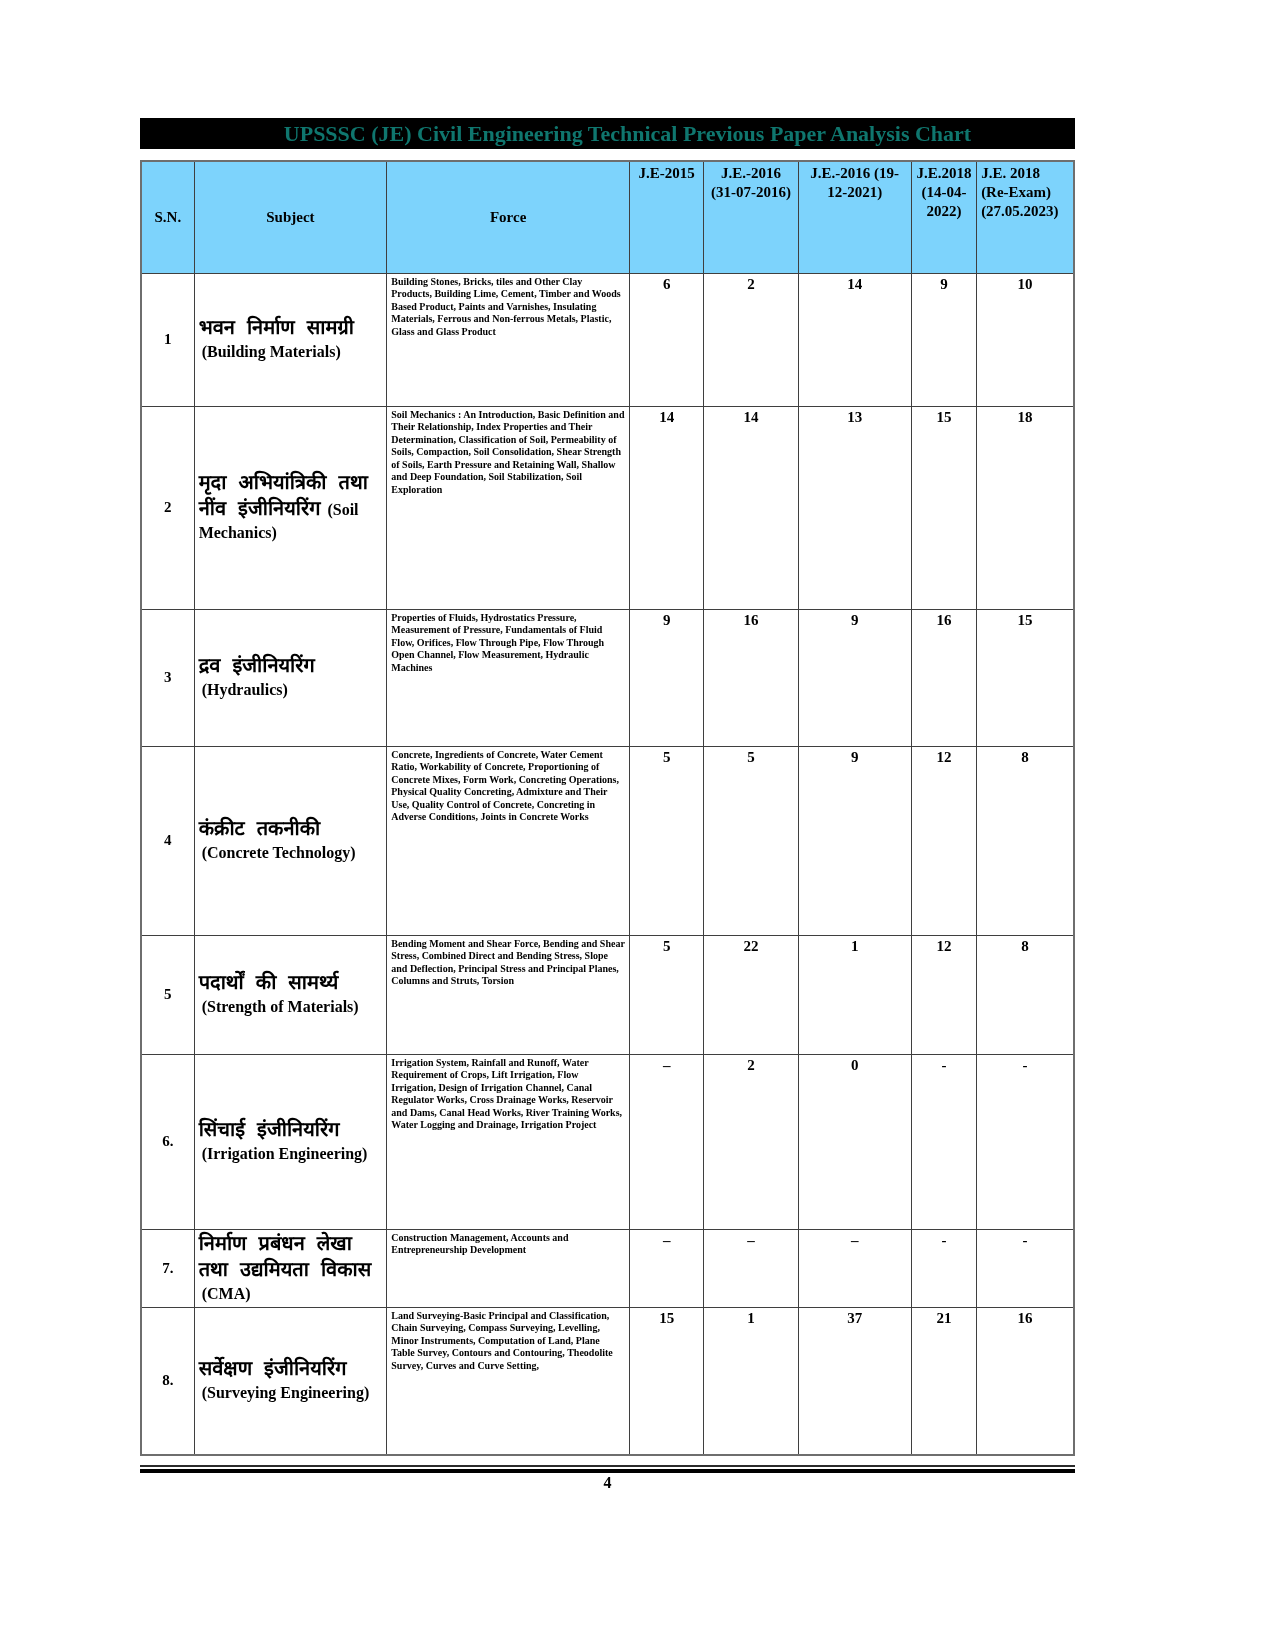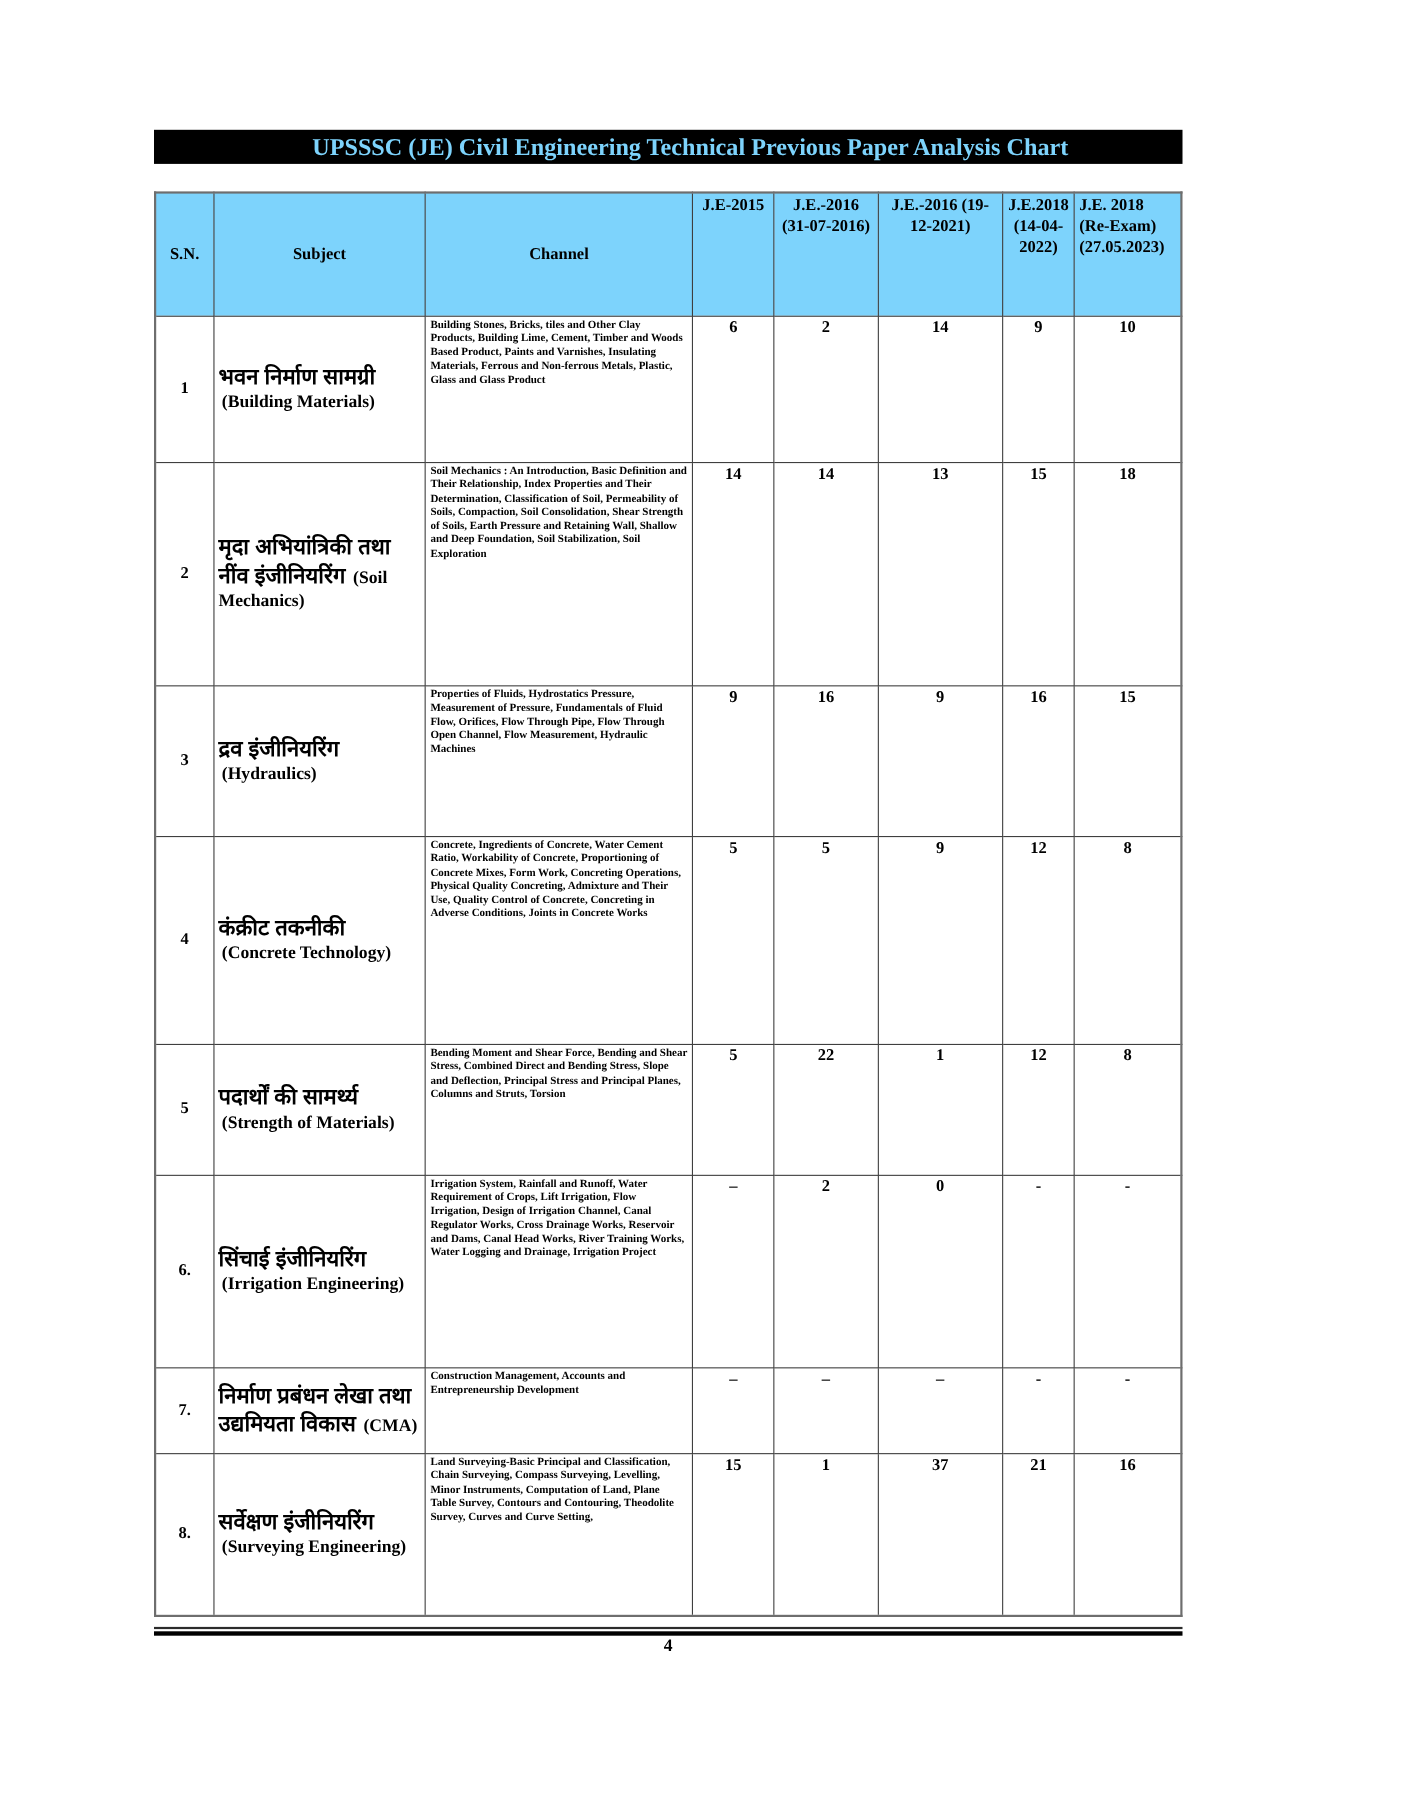--- a/index.html
+++ b/index.html
@@ -15,28 +15,28 @@
     color: #000000;
   }
   .content {
     position: absolute;
     left: 140px;
     top: 118px;
     width: 935px;
   }
   .title-bar {
     background: #000000;
-    color: #7dd3fc;
+    color: #0f766e;
     height: 31px;
     line-height: 31px;
     text-align: center;
     font-weight: bold;
     font-size: 22px;
     font-family: "Liberation Serif", "DejaVu Serif", serif;
-    margin-bottom: 25px;
+    margin-bottom: 11px;
     padding-left: 40px;
   }
   table.analysis {
     width: 935px;
     border-collapse: collapse;
     table-layout: fixed;
     border: 2px solid #6e6e6e;
   }
   table.analysis th, table.analysis td {
     border: 1px solid #3f3f3f;
@@ -83,21 +83,21 @@
     font-size: 15px;
   }
   td.subj {
     vertical-align: middle;
     padding: 4px 6px;
     line-height: 1.3;
   }
   td.subj .hindi {
     font-weight: bold;
     font-size: 20px;
-    font-family: Liberation Sans, sans-serif;
+    font-family: Liberation Mono, monospace;
   }
   td.subj .eng {
     font-weight: bold;
     font-size: 16px;
     margin-left: 3px;
     margin-top: 32px;
   }
   td.topics {
     vertical-align: top;
     font-weight: bold;
@@ -152,21 +152,21 @@
       <col class="c-n1">
         <col class="c-n2">
         <col class="c-n3">
         <col class="c-n4">
         <col class="c-n5">
     </colgroup>
     <thead>
       <tr class="header-row">
         <th class="h-left">S.N.</th>
         <th class="h-left">Subject</th>
-        <th class="h-left">Channel</th>
+        <th class="h-left">Force</th>
         <th class="h-num">J.E-2015</th>
         <th class="h-num">J.E.-2016 (31-07-2016)</th>
         <th class="h-num">J.E.-2016 (19-12-2021)</th>
         <th class="h-num">J.E.2018 (14-04-2022)</th>
         <th class="h-last">J.E. 2018 (Re-Exam) (27.05.2023)</th>
       </tr>
     </thead>
     <tbody id="table-body">
         <tr>
     <td class="sn">1</td>

